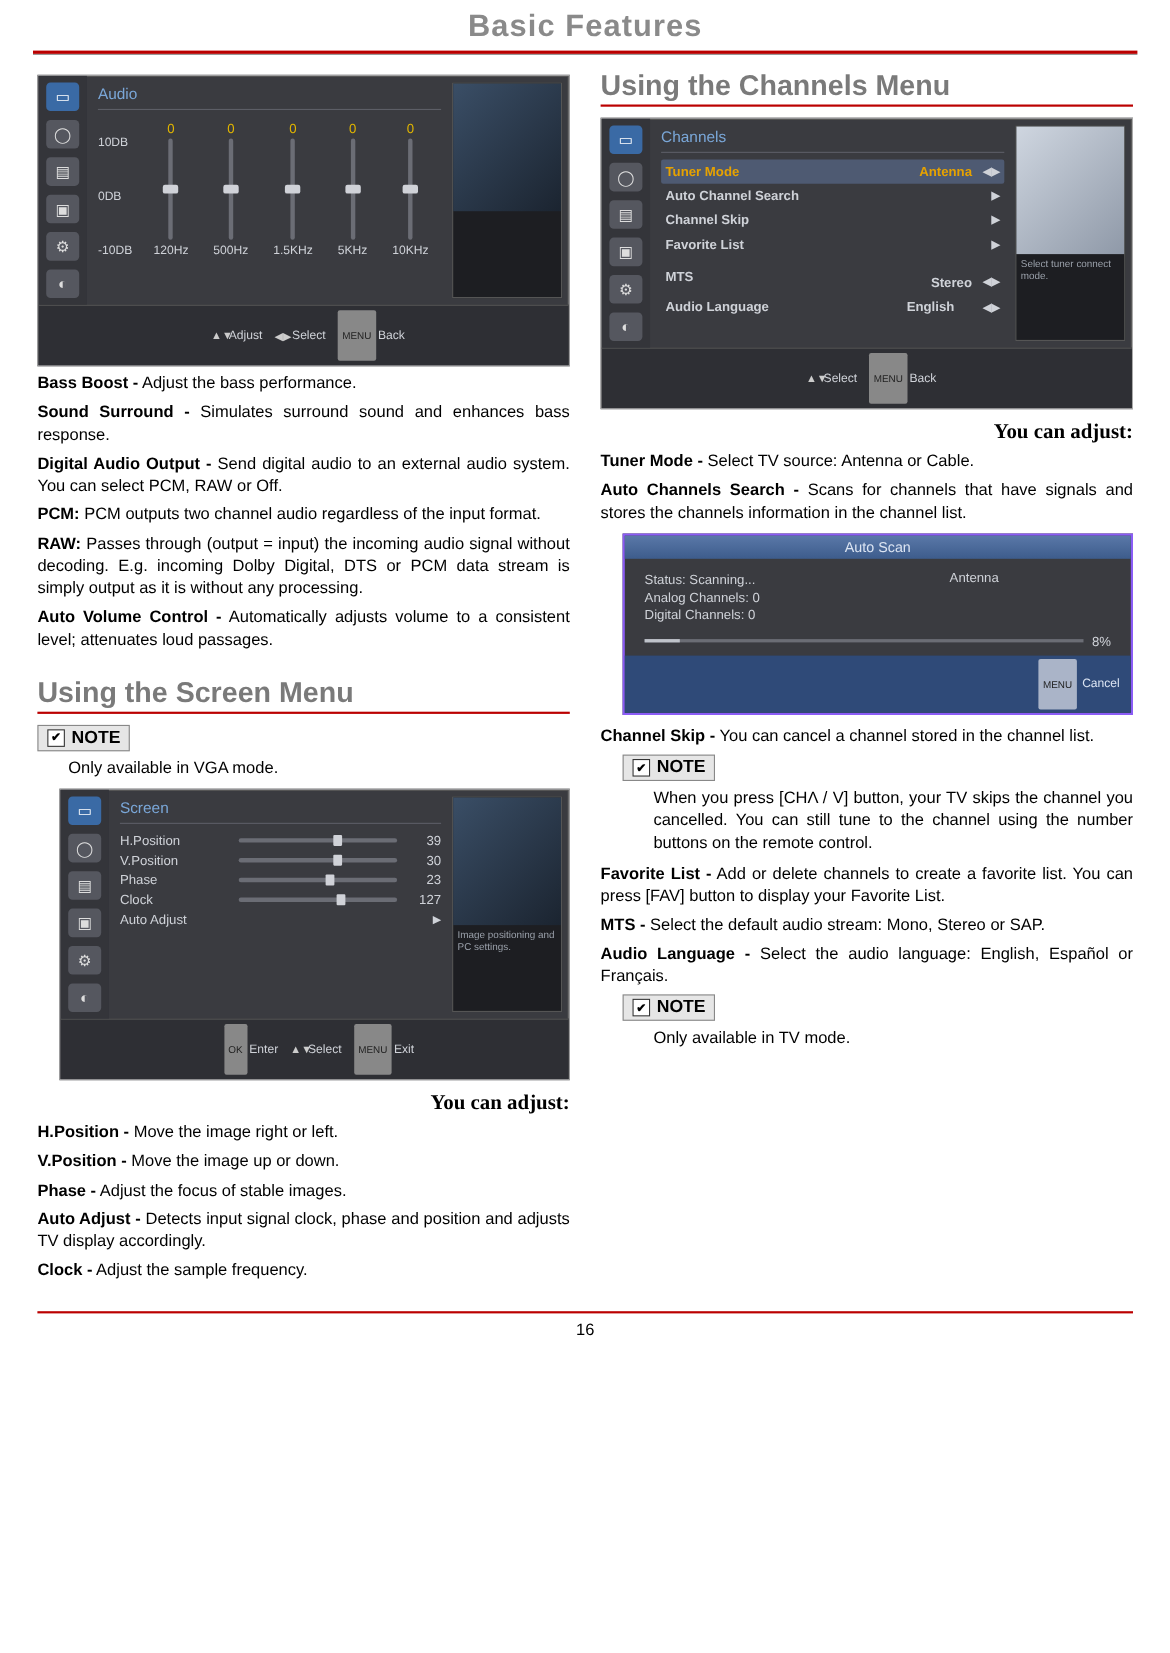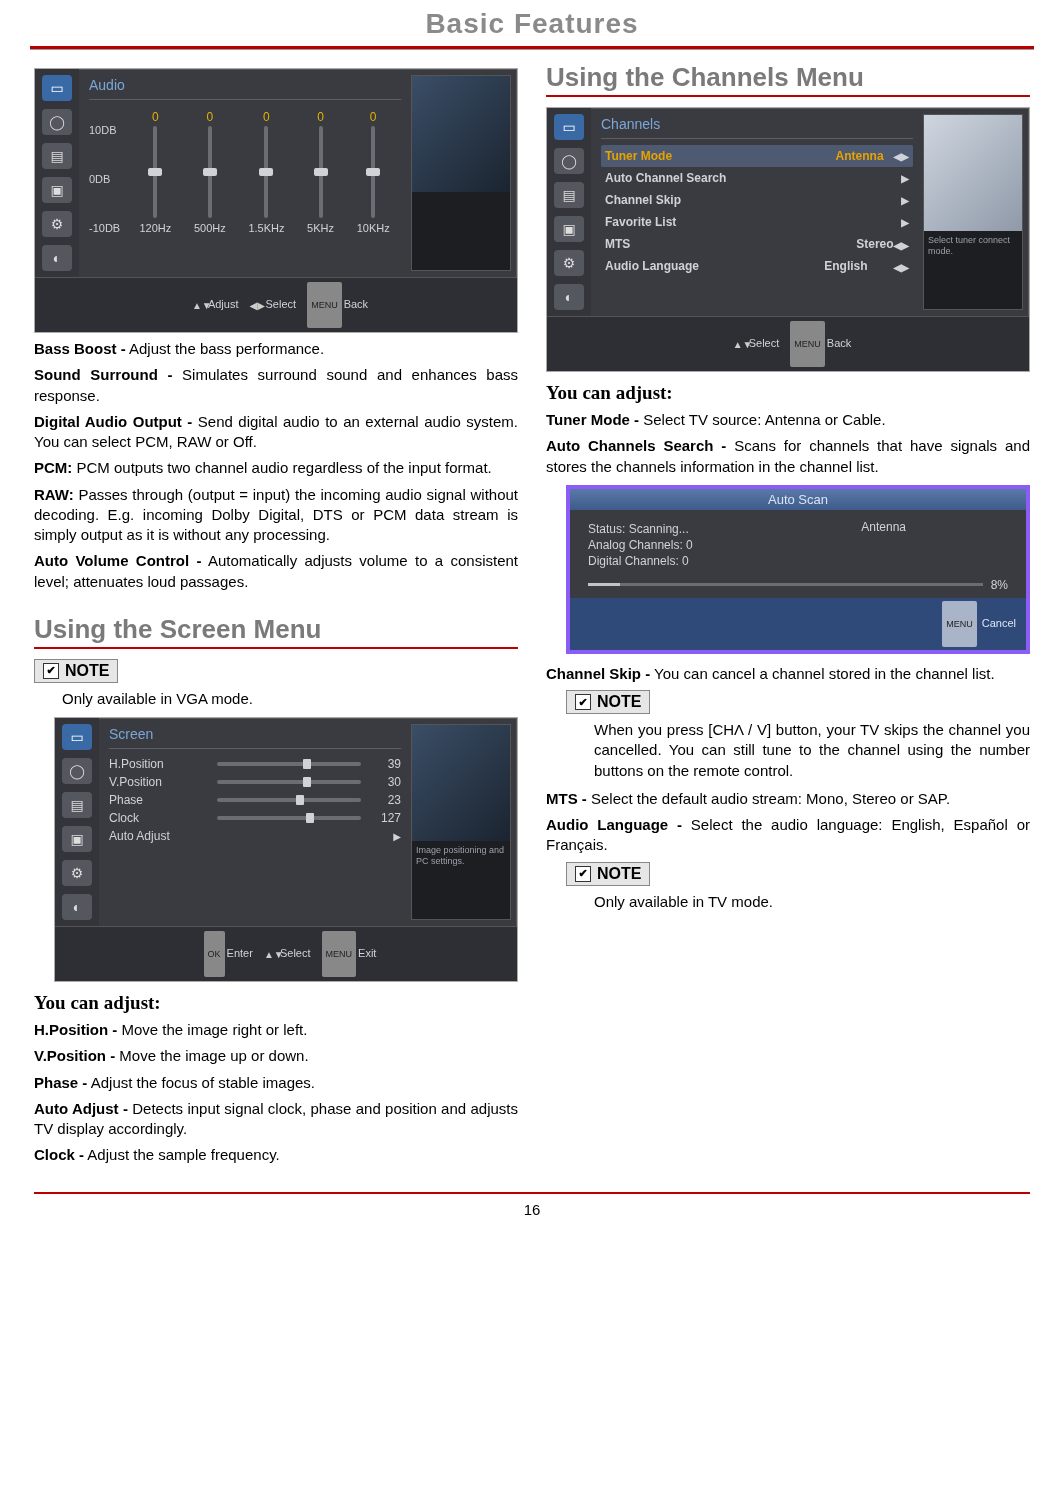--- a/index.html
+++ b/index.html
@@ -125,39 +125,39 @@
   .row .rarrow { color:#cfd2d8; font-size:10px; }
 
   
   .chrow { display:flex; justify-content:space-between; align-items:center; padding:4px 4px; font-size:12px; color:#cfd2d8;font-weight:bold; }
   .chrow.sel { background:#4e5a72; color:#e6a200; border-radius:2px; }
   .chrow .chval { color:#cfd2d8; }
   .chrow.sel .chval { color:#e6a200; }
   .chrow .charrow { font-size:10px; color:#cfd2d8; }
 
   
-  .scanbox { background:#3a3b40; border:4px solid #8b5cf6; color:#cfd2d8; font-size:12px; margin:8px 0 10px; }
+  .scanbox { background:#3a3b40; border:2px solid #8b5cf6; color:#cfd2d8; font-size:12px; margin:8px 0 10px; }
   .scan-title { background:linear-gradient(#5a78a8,#3d5c8c); color:#dbe4f2; text-align:center; padding:3px 0; font-size:13px; }
   .scan-body { padding:10px 18px 6px; position:relative; }
   .scan-lines p { margin:2px 0; }
   .scan-ant { position:absolute; right:120px; top:10px; }
   .pbar-wrap { display:flex; align-items:center; gap:8px; margin-top:10px; }
   .pbar { flex:1; height:3px; background:#6b6d75; position:relative; }
   .pbar .pfill { position:absolute; left:0; top:0; height:100%; background:#bfc3ca; }
   .scan-foot { background:#2f4a78; text-align:right; padding:3px 10px; color:#dbe4f2; font-size:11px; }
 
   
   .para { margin:6px 0; line-height:1.35; font-size:15px; text-align:justify; }
   .para b { font-weight:bold; }
   .indent { }
   .section-h {
     color:#7a7a7a; font-size:26px; font-weight:bold; margin:22px 0 2px;
   }
   .section-rule { height:2px; background:#bb0000; margin-bottom:10px; }
-  .sub-h { font-family: Georgia, 'Times New Roman', serif; font-size:19px; font-weight:bold; margin:10px 0 6px; }
+  .sub-h { font-family: Georgia, 'Times New Roman', serif; font-size:19px; font-weight:bold; margin:10px 0 6px;text-align:right; }
 
   
   .note-wrap { margin:6px 0 8px; }
   .note-head {
     display:inline-flex; align-items:center; gap:6px;
     border:1px solid #888; background:#e6e6e6; padding:2px 8px;
     font-weight:bold; font-size:16px;
   }
   .note-check { width:16px;height:16px;border:1px solid #333;display:inline-flex;align-items:center;justify-content:center;font-size:11px;background:#fff; }
   .note-body { margin:6px 0 0 28px; font-size:15px; line-height:1.35; text-align:justify; }
@@ -375,21 +375,21 @@
               </div>
               <div class="chrow">
                 <span>Favorite List</span>
     <span style="display:flex;gap:10px;align-items:center;">
       <span class="chval"></span>
       <span class="charrow">▶</span>
     </span>
               </div>
               <div class="chrow">
                 <span>MTS</span>
-    <span style="display:flex;align-items:flex-end;">
+    <span style="display:flex;gap:10px;align-items:flex-start;margin-top:13px;">
       <span class="chval">Stereo</span>
       <span class="charrow">◀▶</span>
     </span>
               </div>
               <div class="chrow">
                 <span>Audio Language</span>
     <span style="display:flex;gap:26px;align-items:flex-end;">
       <span class="chval">English</span>
       <span class="charrow">◀▶</span>
     </span>
@@ -436,20 +436,21 @@
     <p class="para"><b>Channel Skip -</b><span> You can cancel a channel stored in the channel list.</span></p>
 
     <div class="note-wrap" style="margin-left:20px;">
       <div class="note-head">
           <span class="note-check">✔</span>
           <span>NOTE</span>
         </div>
       <div class="note-body">When you press [CHΛ / V] button, your TV skips the channel you cancelled. You can still tune to the channel using the number buttons on the remote control.</div>
     </div>
 
+    <p class="para"><b>Favorite List -</b><span> Add or delete channels to create a favorite list. You can press [FAV] button to display your Favorite List.</span></p>
     <p class="para"><b>MTS -</b><span> Select the default audio stream: Mono, Stereo or SAP.</span></p>
     <p class="para"><b>Audio Language -</b><span> Select the audio language: English, Español or Français.</span></p>
 
     <div class="note-wrap" style="margin-left:20px;">
       <div class="note-head">
           <span class="note-check">✔</span>
           <span>NOTE</span>
         </div>
       <div class="note-body">Only available in TV mode.</div>
     </div>

